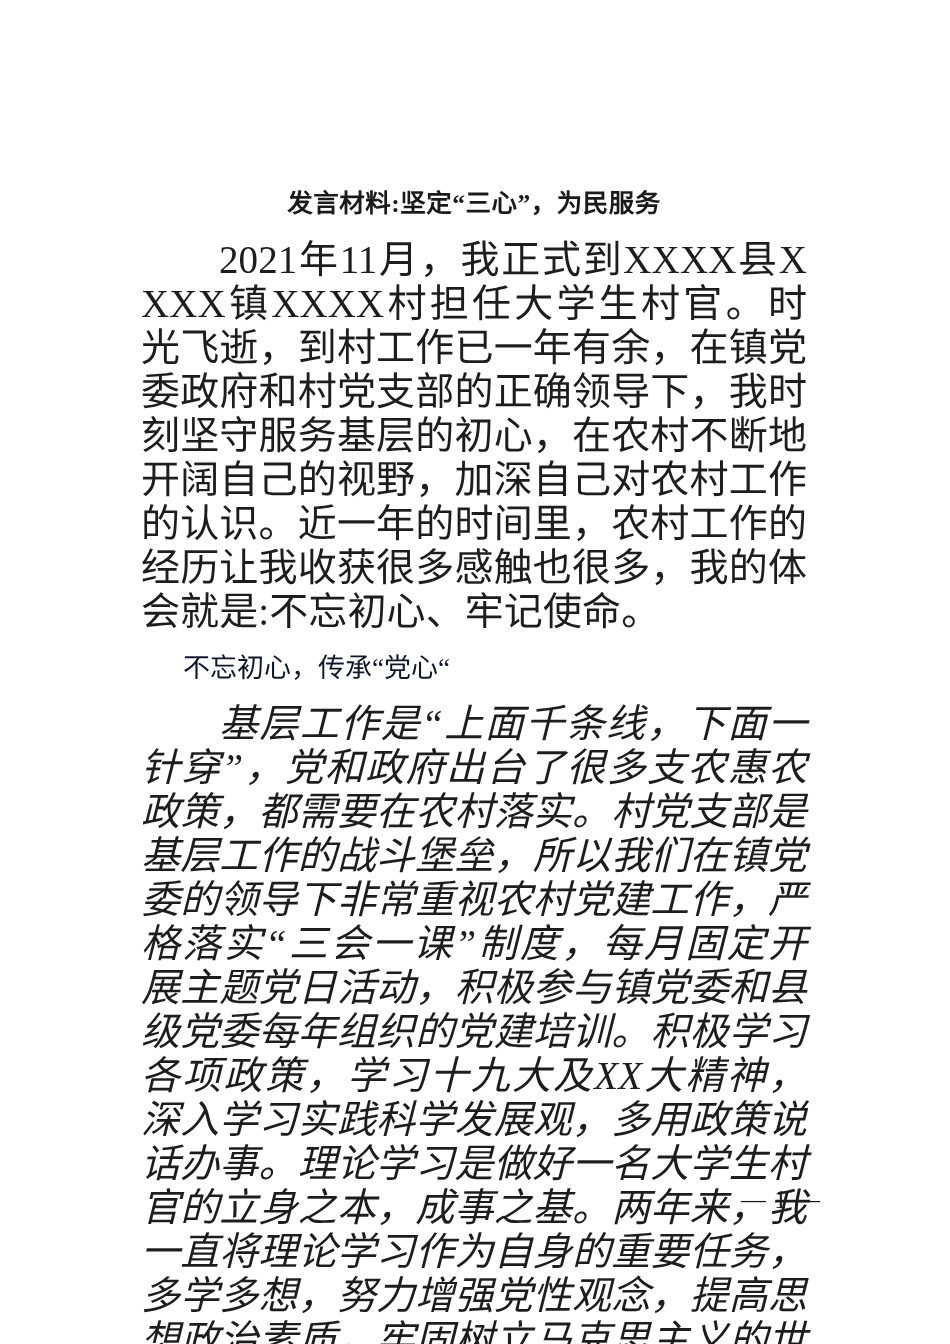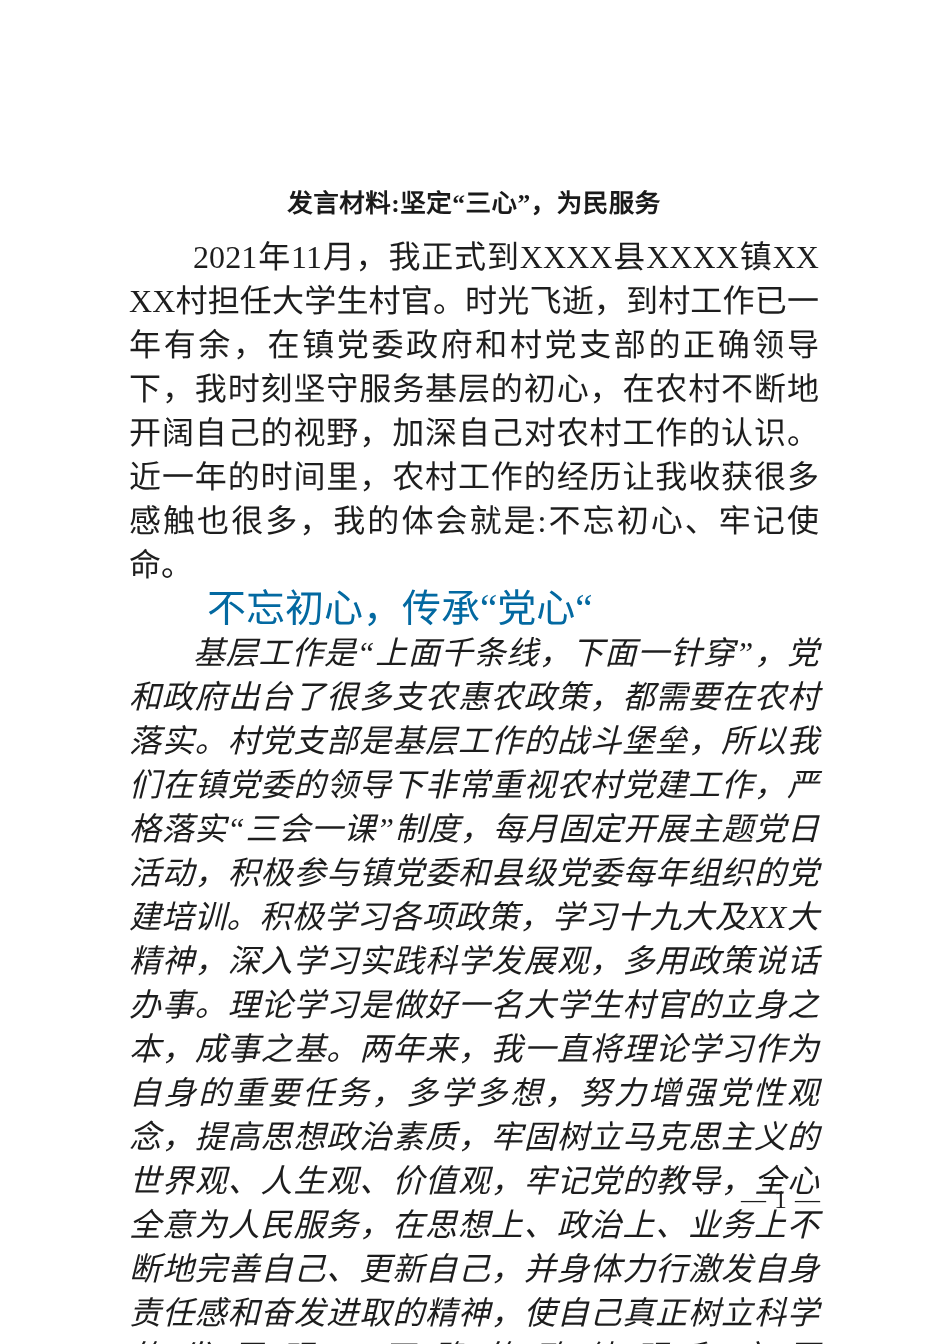--- a/index.html
+++ b/index.html
@@ -33,46 +33,46 @@
     line-height: 44px;
     color: #1a1a1a;
     text-align: center;
     letter-spacing: 0.5px;
     white-space: pre;
     margin: 0 0 9px 0;
   }
 
   .para {
     font-family: "Liberation Serif", "DejaVu Serif", serif;
-    font-size: 32px;
+    font-size: 39px;
     line-height: 44px;
     color: #1d1d1d;
     text-align: justify;
     text-justify: inter-character;
     text-align-last: left;
-    margin: 0;
+    margin: 12px;
     letter-spacing: 0.1px;
     word-break: break-all;
   }
 
   .para.indent {
     text-indent: 2em;
   }
 
   
   .para.clipped {
     text-align-last: justify;
     font-style: italic;
   }
 
   .subhead {
     font-family: "Liberation Serif", "DejaVu Serif", serif;
-    font-size: 39px;
+    font-size: 27px;
     line-height: 44px;
-    color: #0369a1;
+    color: #0f172a;
     text-indent: 2em;
     margin: 0;
     text-align: left;
   }
 
   
   .page-number {
     position: absolute;
     left: 131px;
     top: 1186px;

